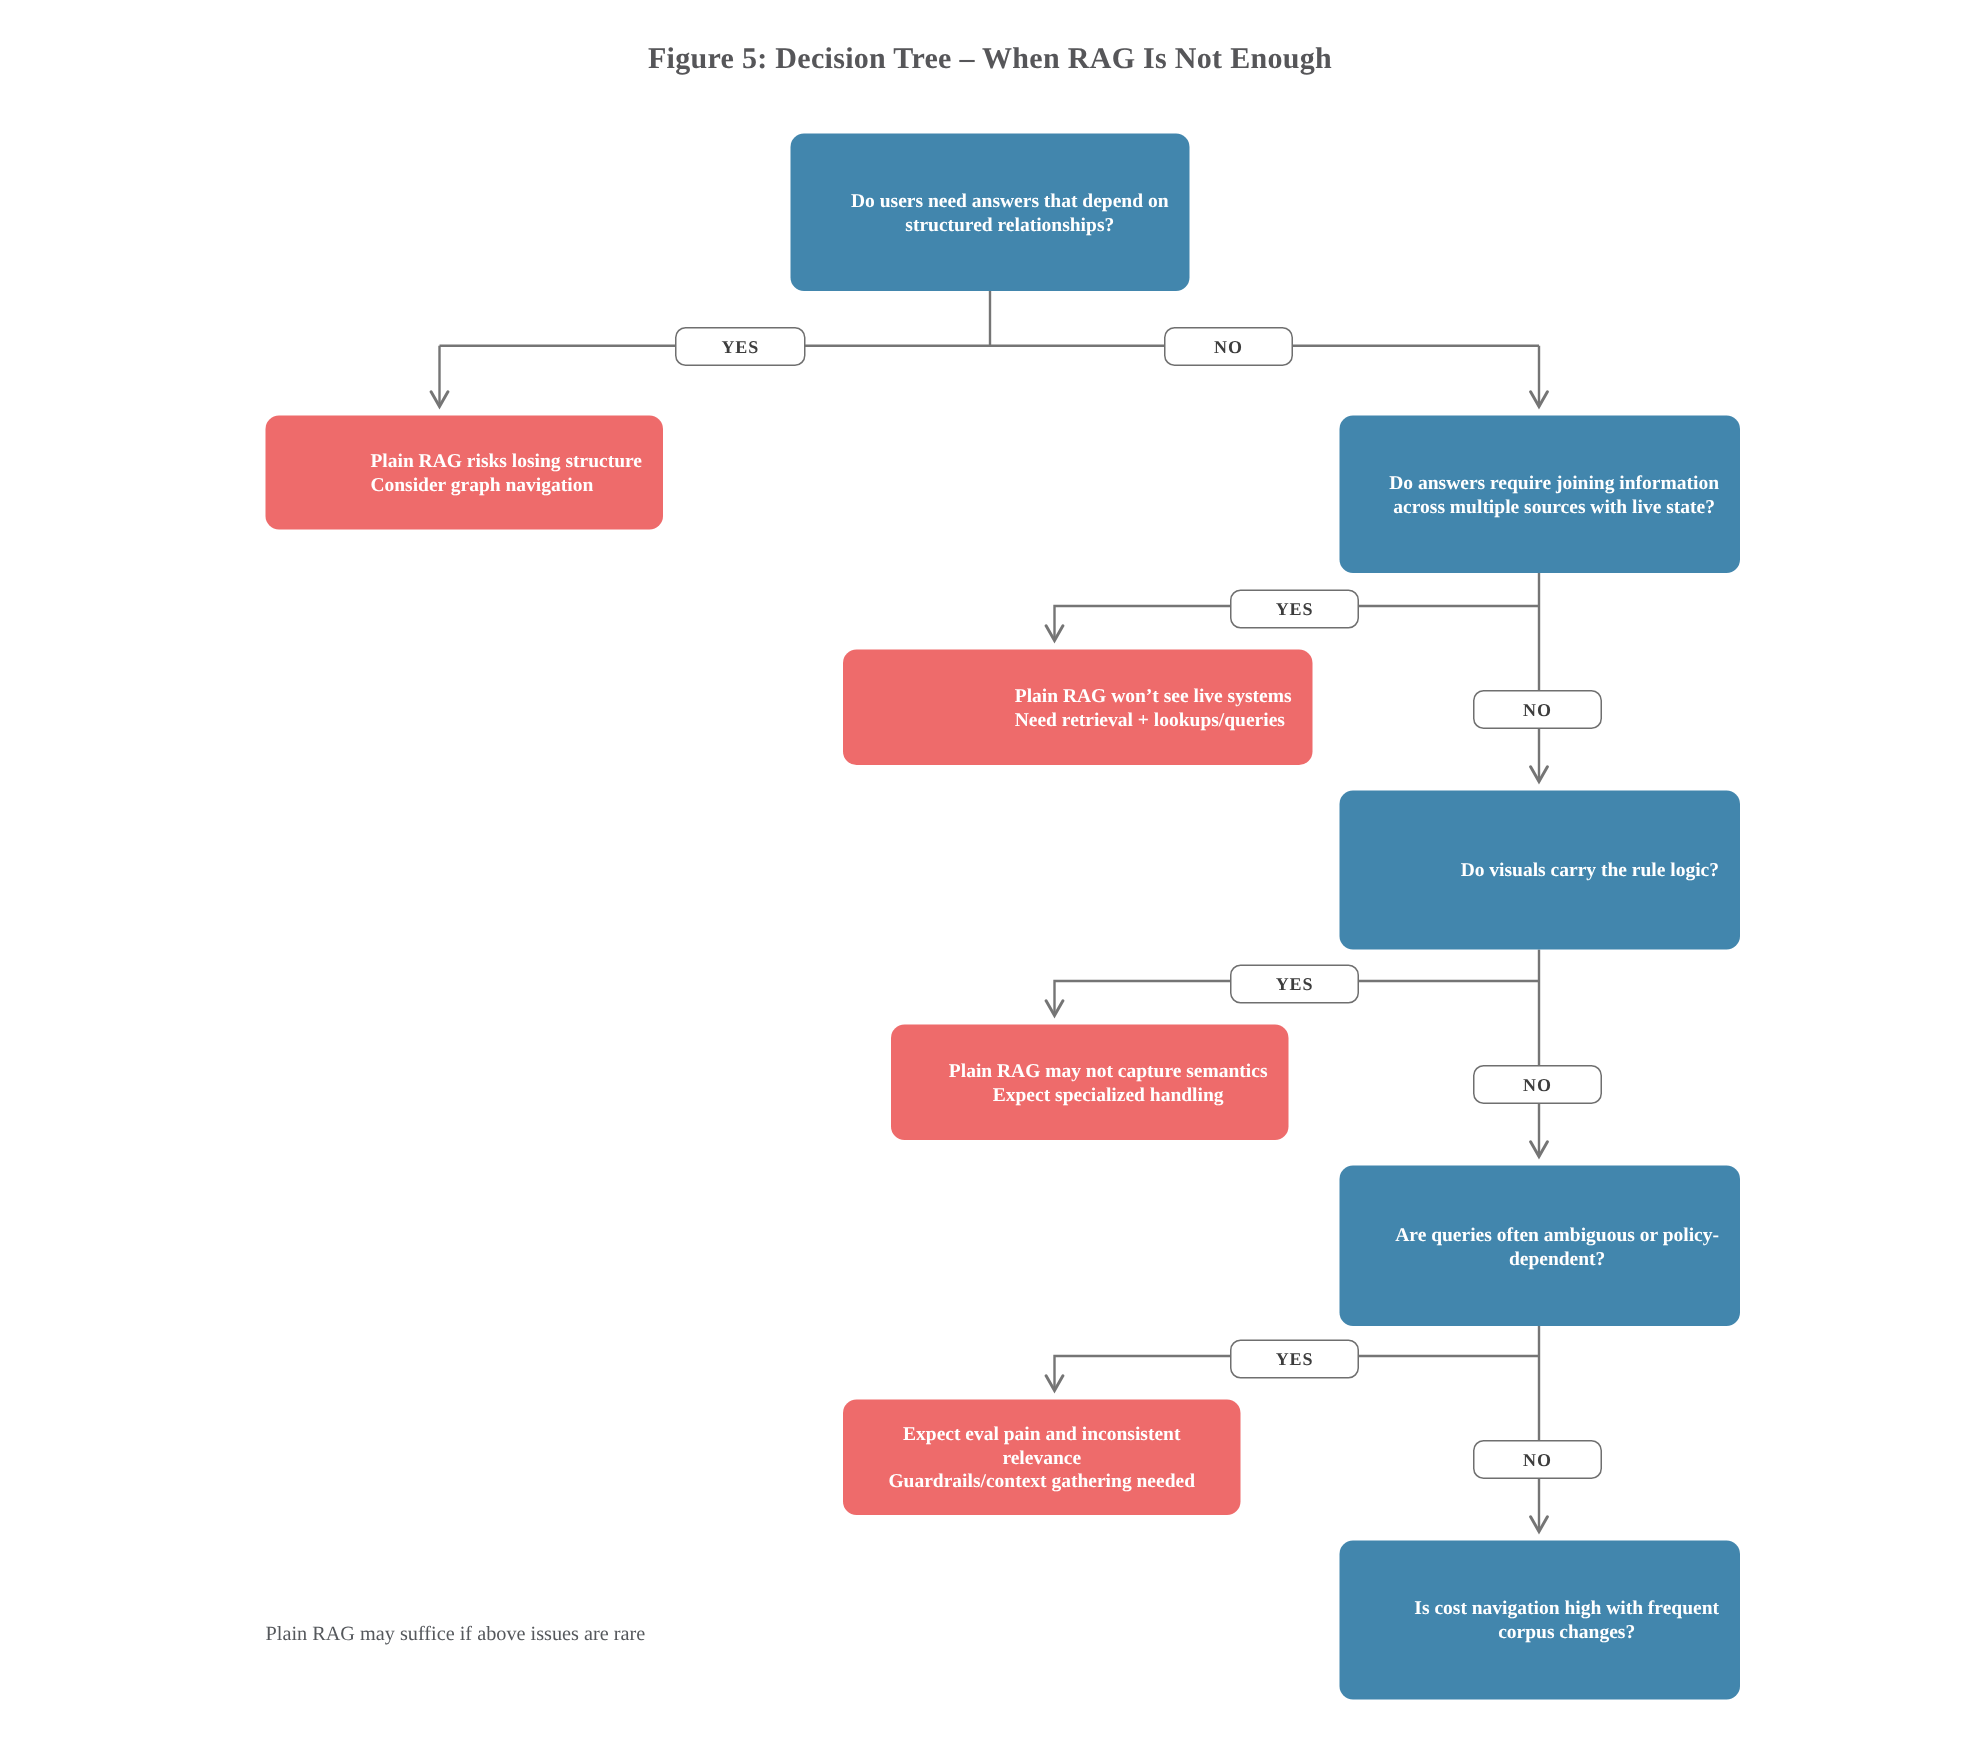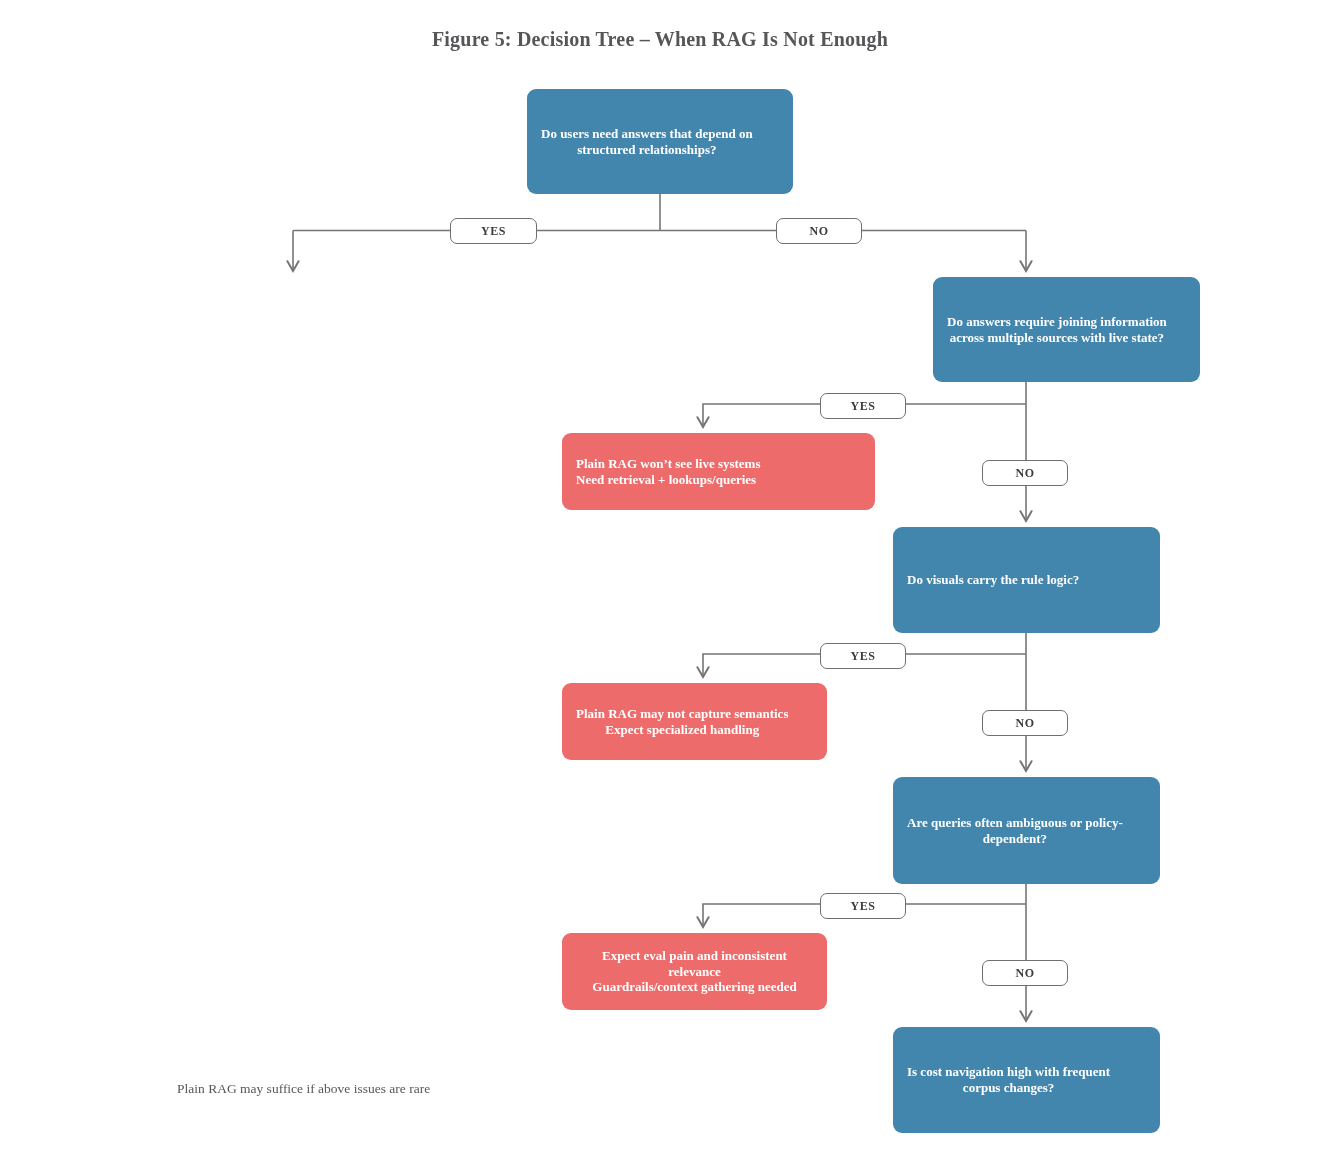--- a/index.html
+++ b/index.html
@@ -41,21 +41,21 @@
   }
   .node {
     position: absolute;
     border-radius: 9px;
     color: var(--box-text);
     font-size: 13px;
     font-weight: bold;
     line-height: 1.2;
     display: flex;
     align-items: center;
-    justify-content: flex-start;
+    justify-content: flex-end;
     box-sizing: border-box;
     padding: 10px 14px;
   }
   .node.question { background: var(--question-fill); }
   .node.outcome  { background: var(--outcome-fill); }
   .node .inner { text-align: center; }
   .node .inner.left { text-align: left; }
   .edge-label {
     position: absolute;
     width: 86px;
@@ -111,42 +111,48 @@
     </g>
   </svg>
 
   <div class="node question" style="left:527px; top:89px; width:266px; height:105px;">
     <div class="inner">
       <div>Do users need answers that depend on</div>
       <div>structured relationships?</div>
     </div>
   </div>
 
+  <div class="node outcome" style="left:177px; top:277px; width:265px; height:76px;">
+    <div class="inner left">
+      <div>Plain RAG risks losing structure</div>
+      <div>Consider graph navigation</div>
+    </div>
+  </div>
 
-  <div class="node question" style="left:933px; top:277px; width:267px; height:105px;">
+  <div class="node question" style="left:893px; top:277px; width:267px; height:105px;">
     <div class="inner">
       <div>Do answers require joining information</div>
       <div>across multiple sources with live state?</div>
     </div>
   </div>
 
   <div class="node outcome" style="left:562px; top:433px; width:313px; height:77px;">
     <div class="inner left">
       <div>Plain RAG won’t see live systems</div>
       <div>Need retrieval + lookups/queries</div>
     </div>
   </div>
 
   <div class="node question" style="left:893px; top:527px; width:267px; height:106px;">
     <div class="inner">
       <div>Do visuals carry the rule logic?</div>
     </div>
   </div>
 
-  <div class="node outcome" style="left:562px; top:683px; width:265px; height:77px;">
+  <div class="node outcome" style="left:594px; top:683px; width:265px; height:77px;">
     <div class="inner">
       <div>Plain RAG may not capture semantics</div>
       <div>Expect specialized handling</div>
     </div>
   </div>
 
   <div class="node question" style="left:893px; top:777px; width:267px; height:107px;">
     <div class="inner">
       <div>Are queries often ambiguous or policy-</div>
       <div>dependent?</div>

